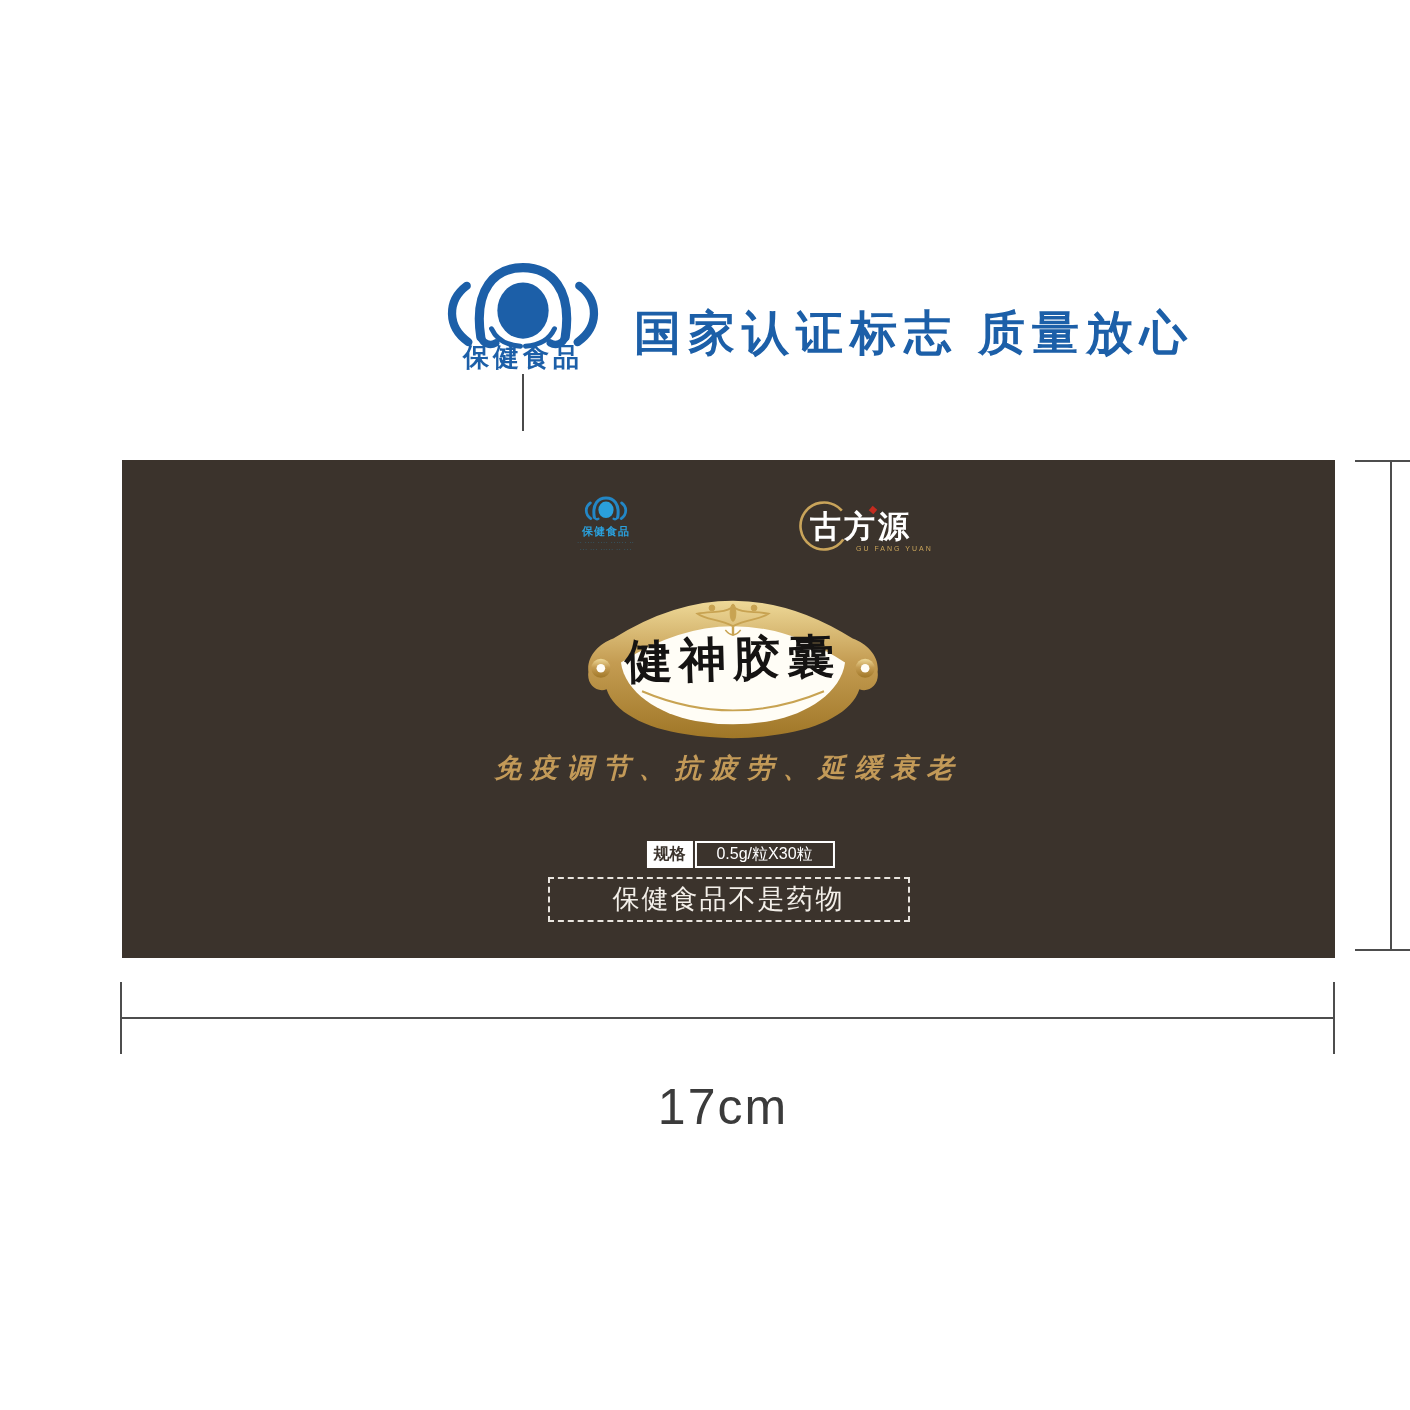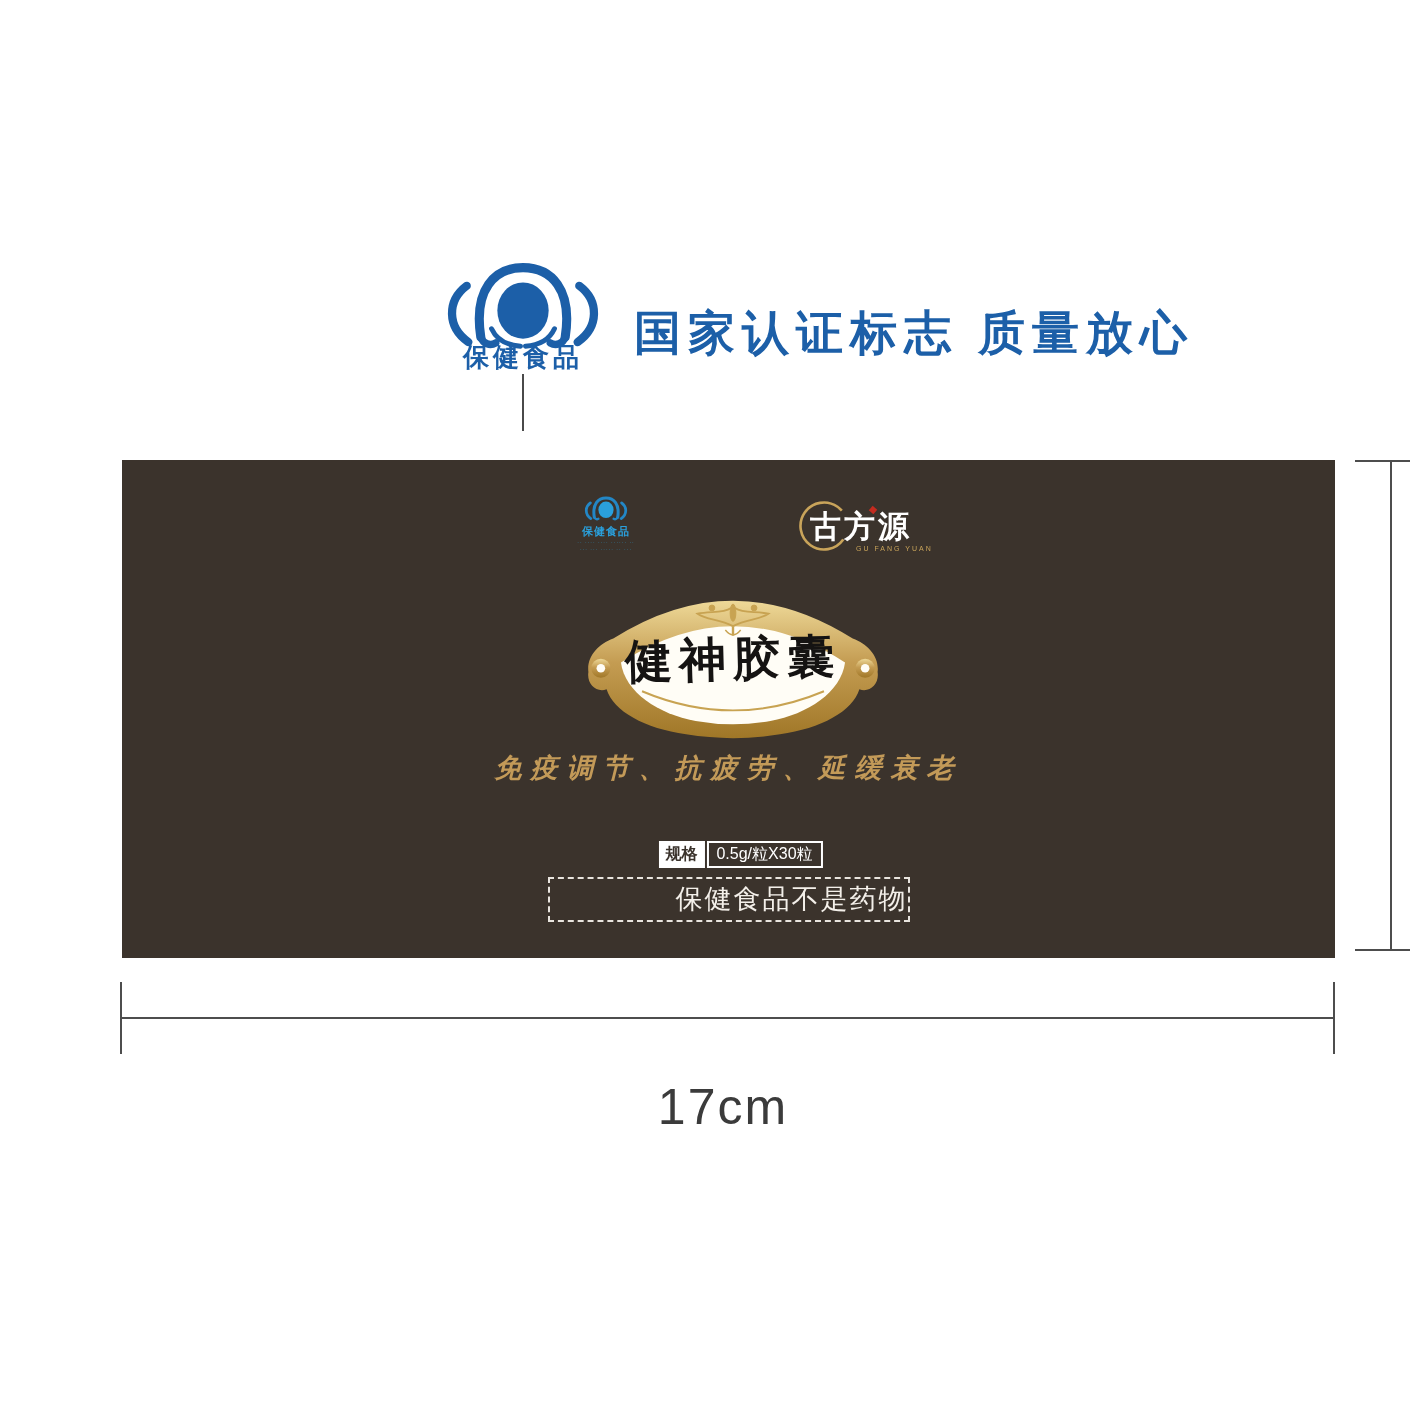--- a/index.html
+++ b/index.html
@@ -58,28 +58,28 @@
   }
 
   
   .spec{position:absolute;left:50%;top:381px;transform:translateX(-50%);display:flex;align-items:stretch;margin-left:12px;}
   .spec .spec-label{
     background:#ffffff;color:#3b332c;font-size:16px;font-weight:bold;
     padding:2px 7px;display:flex;align-items:center;white-space:nowrap;
   }
   .spec .spec-value{
     border:2px solid #ffffff;color:#ffffff;font-size:16px;
-    padding:1px 8px;margin-left:2px;display:flex;align-items:center;white-space:nowrap;
+    padding:1px 20px;margin-left:2px;display:flex;align-items:center;white-space:nowrap;
   }
 
   
   .disclaimer{
     position:absolute;left:50%;top:417px;transform:translateX(-50%);
     width:358px;border:2px dashed #e9e5df;color:#f3efe9;
-    text-align:right;font-size:27px;line-height:34px;padding:3px 0 4px 0;
+    text-align:center;font-size:27px;line-height:34px;padding:3px 0 4px 0;
     letter-spacing:2px;white-space:nowrap;
   }
 
   
   .dim-h-line{position:absolute;left:121px;top:1017px;width:1214px;height:2px;background:#4d4d4d;}
   .dim-h-tick{position:absolute;width:2px;height:72px;top:982px;background:#4d4d4d;}
   .dim-h-tick.left{left:120px;}
   .dim-h-tick.right{left:1333px;}
   .dim-width-label{
     position:absolute;left:598px;top:1078px;width:250px;text-align:center;

